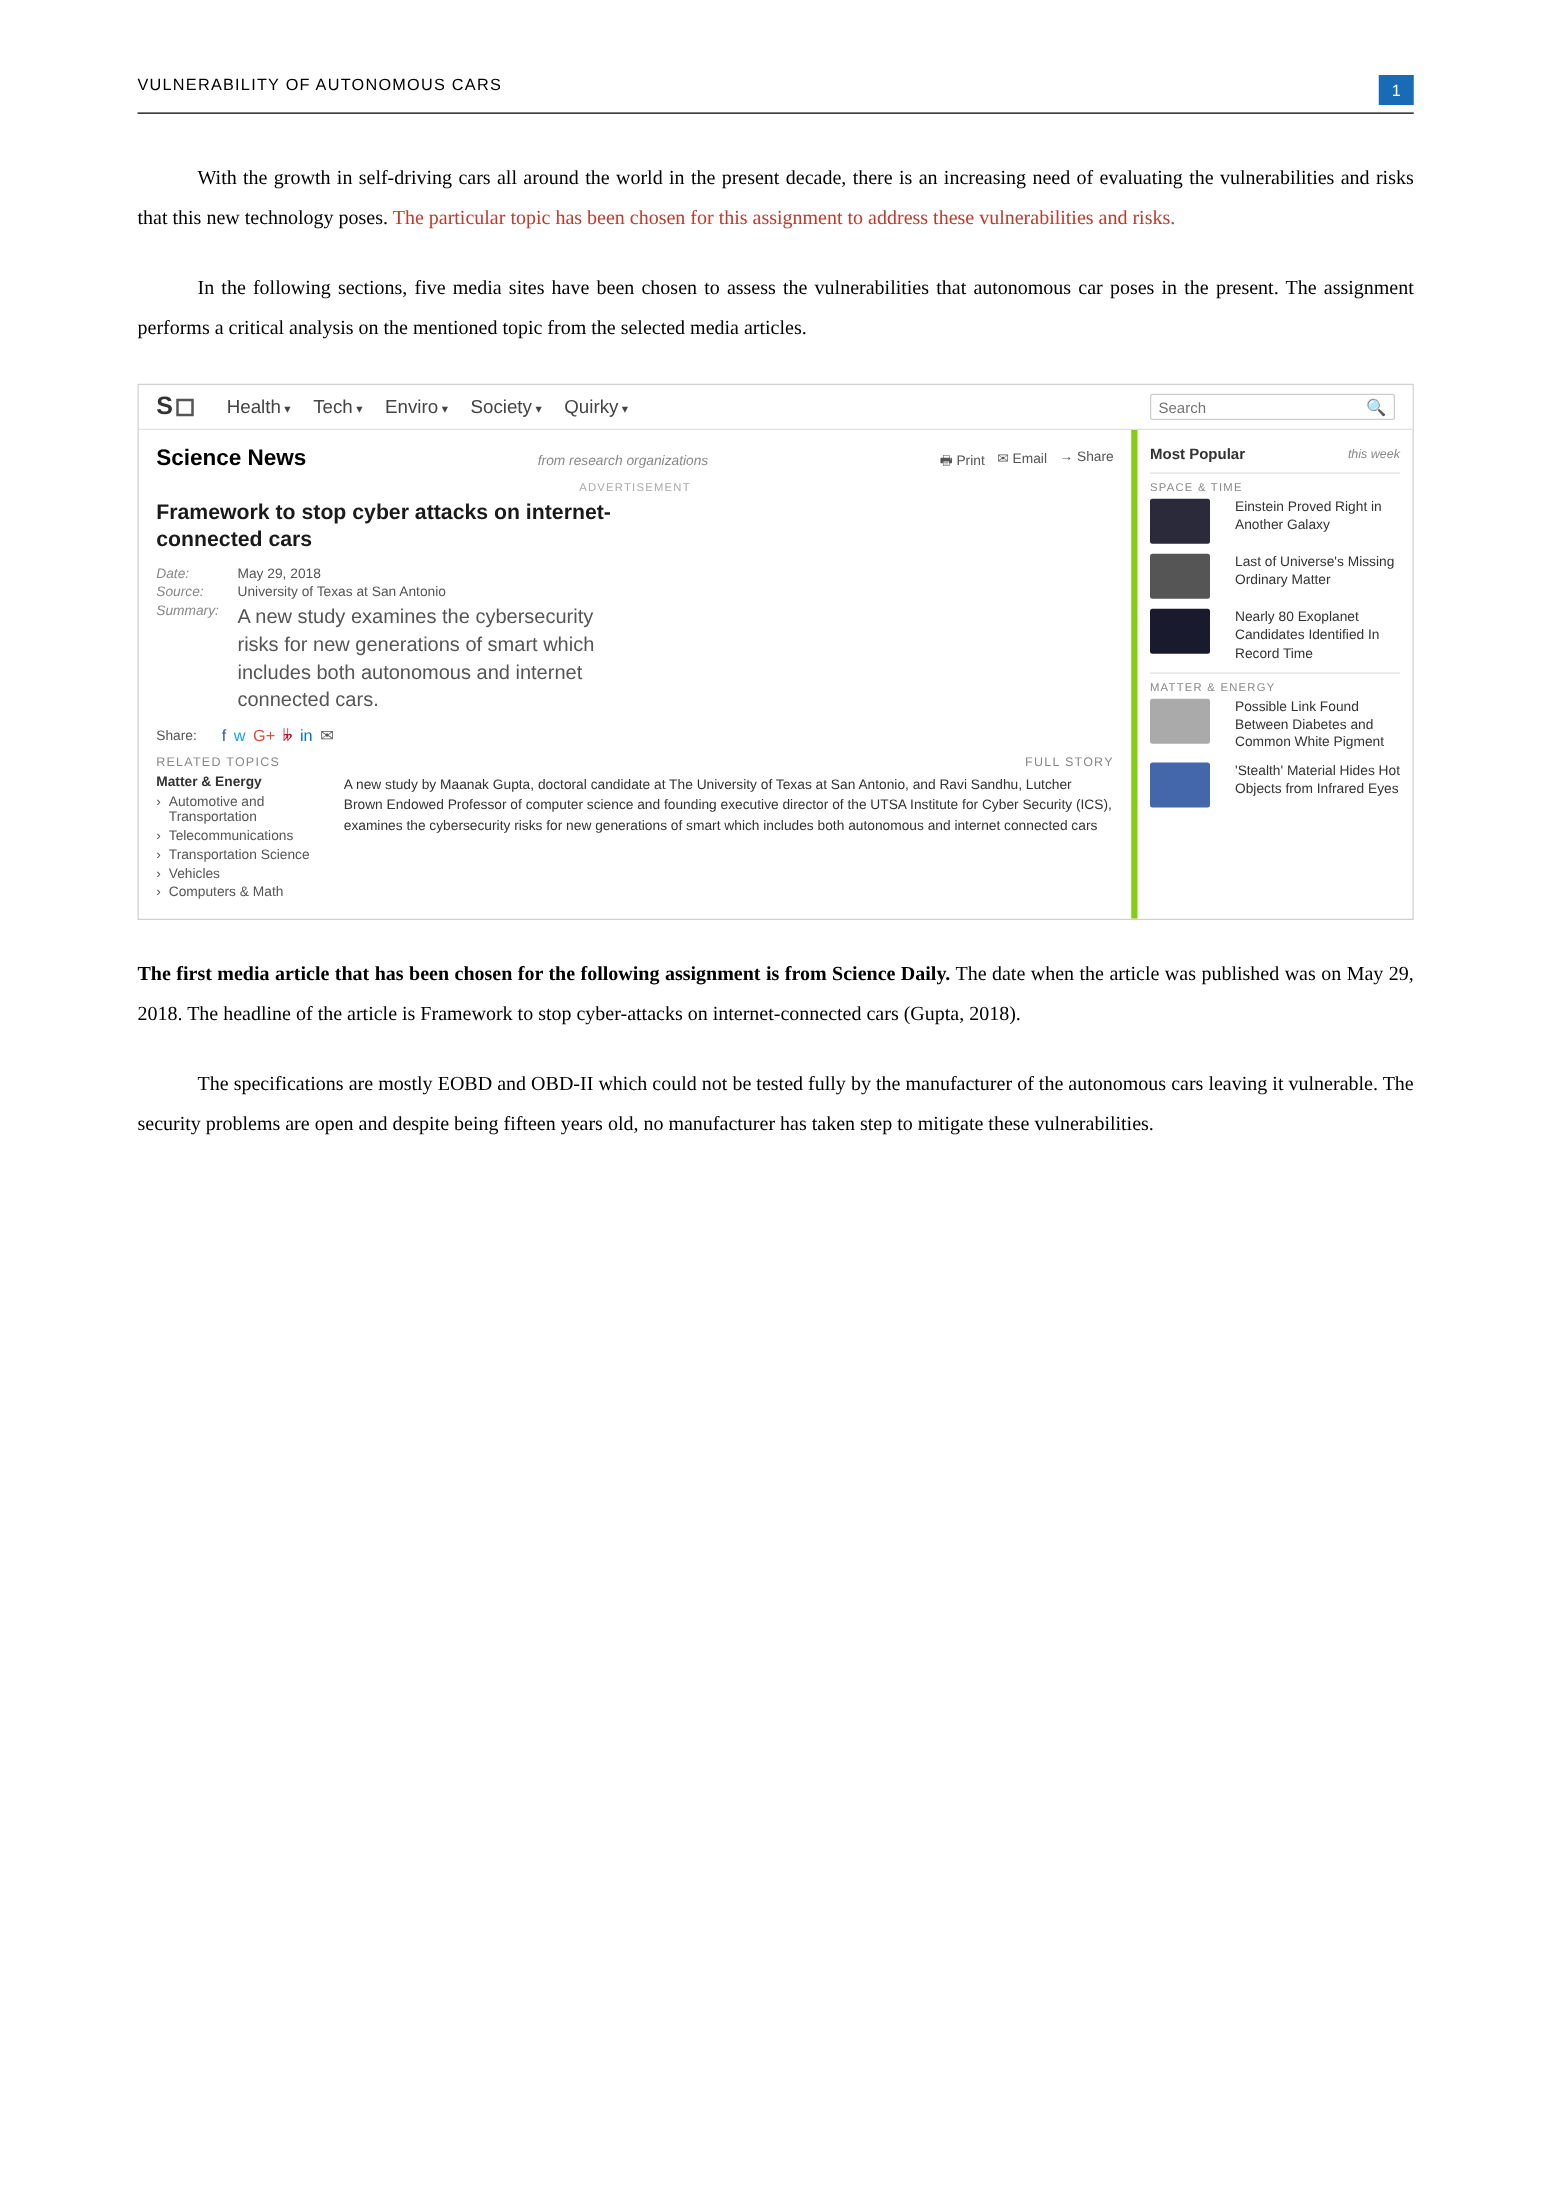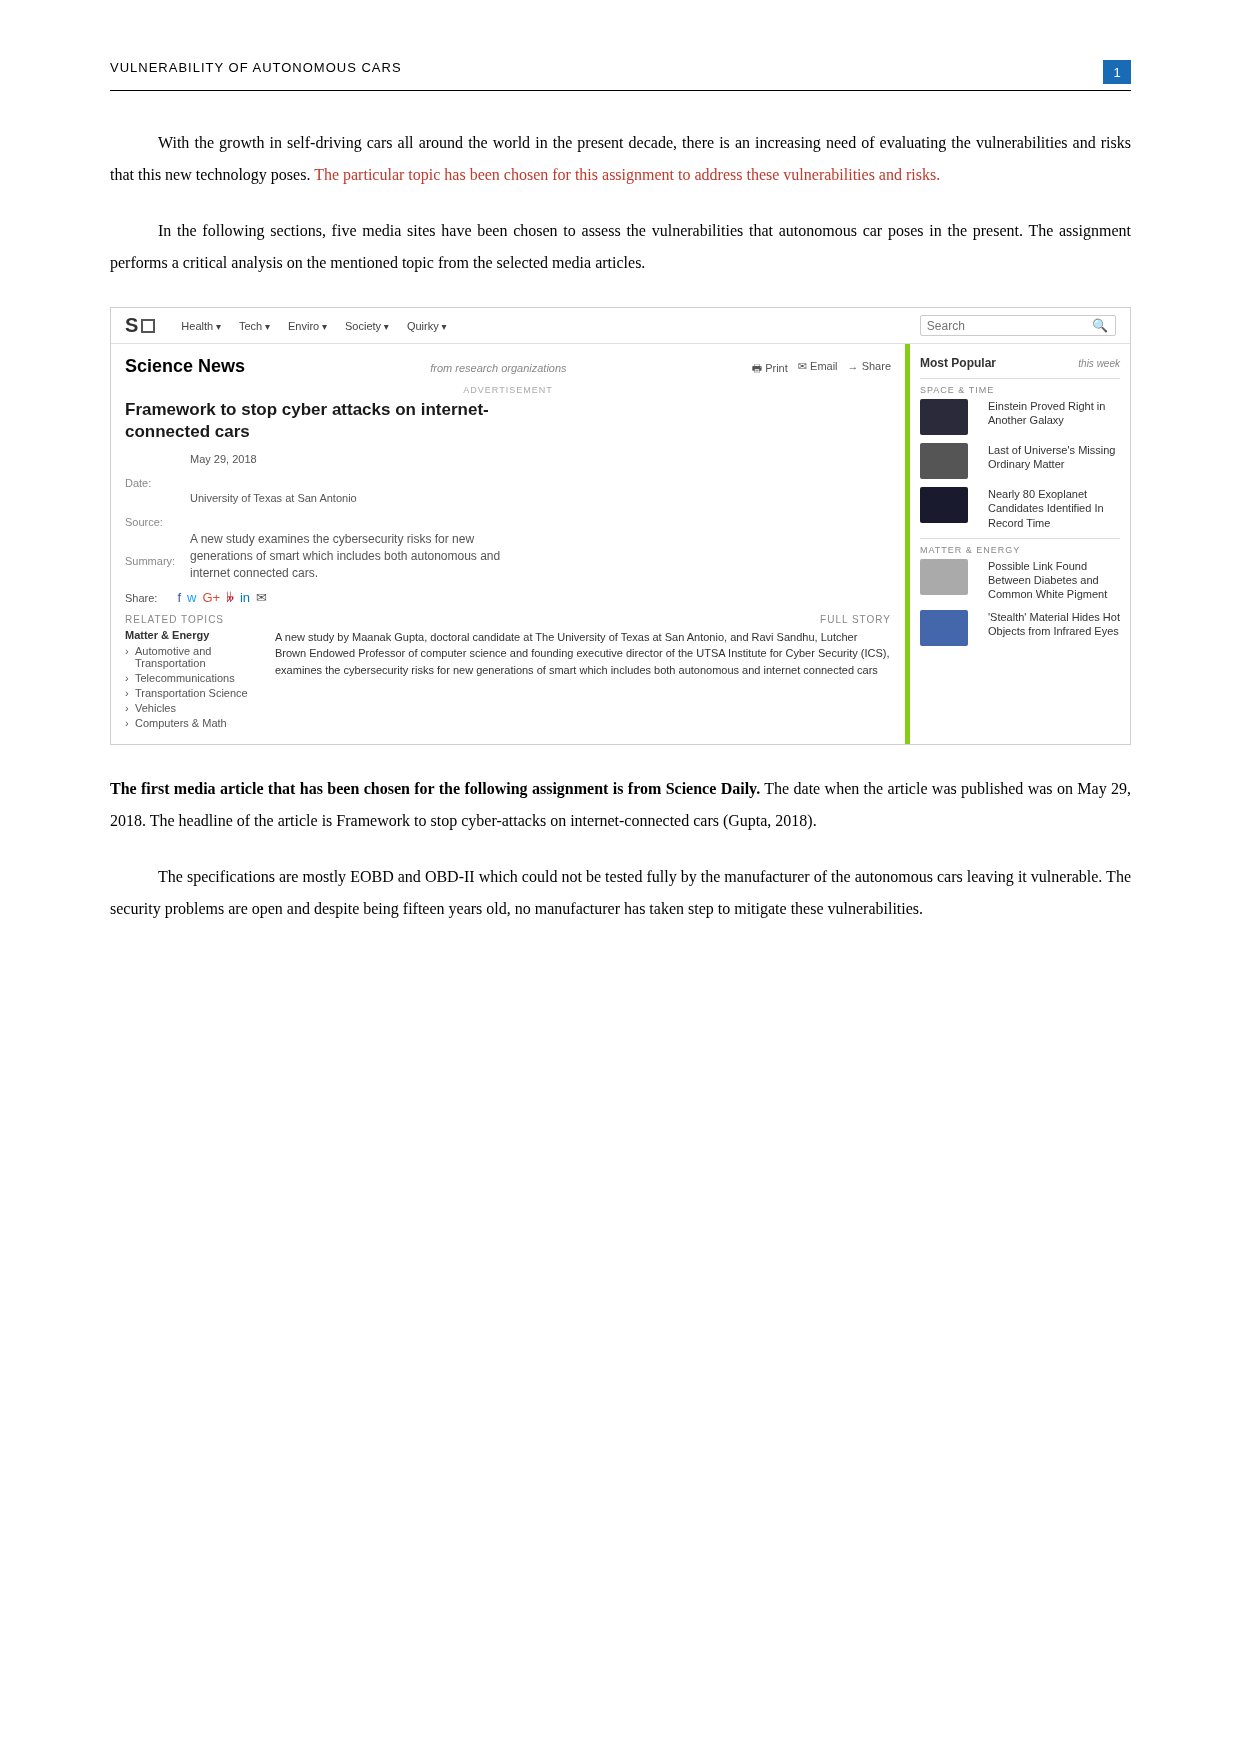--- a/index.html
+++ b/index.html
@@ -91,21 +91,21 @@
     }
     .nav-logo .logo-box {
       width: 14px;
       height: 14px;
       border: 2px solid #555;
       display: inline-block;
       margin-left: 1px;
       vertical-align: middle;
     }
     .nav-item {
-      font-size: 11px;
+      font-size: 15px;
       color: #444;
       cursor: pointer;
       text-align: center;
     }
     .nav-item::after {
       content: ' ▾';
       font-size: 10px;
     }
     .nav-search {
       margin-left: auto;
@@ -171,24 +171,24 @@
     .sc-meta {
       font-size: 11px;
       color: #555;
       margin-bottom: 3px;
       display: flex;
       gap: 0;
     }
     .sc-meta-label {
       width: 65px;
       color: #888;
-      margin-top: 24px;
+      font-style: italic;
     }
     .sc-summary {
-      font-size: 12px;
+      font-size: 16px;
       color: #555;
       line-height: 1.4;
     }
     .sc-share-row {
       display: flex;
       align-items: center;
       gap: 20px;
       margin: 8px 0;
       font-size: 11px;
       color: #555;

